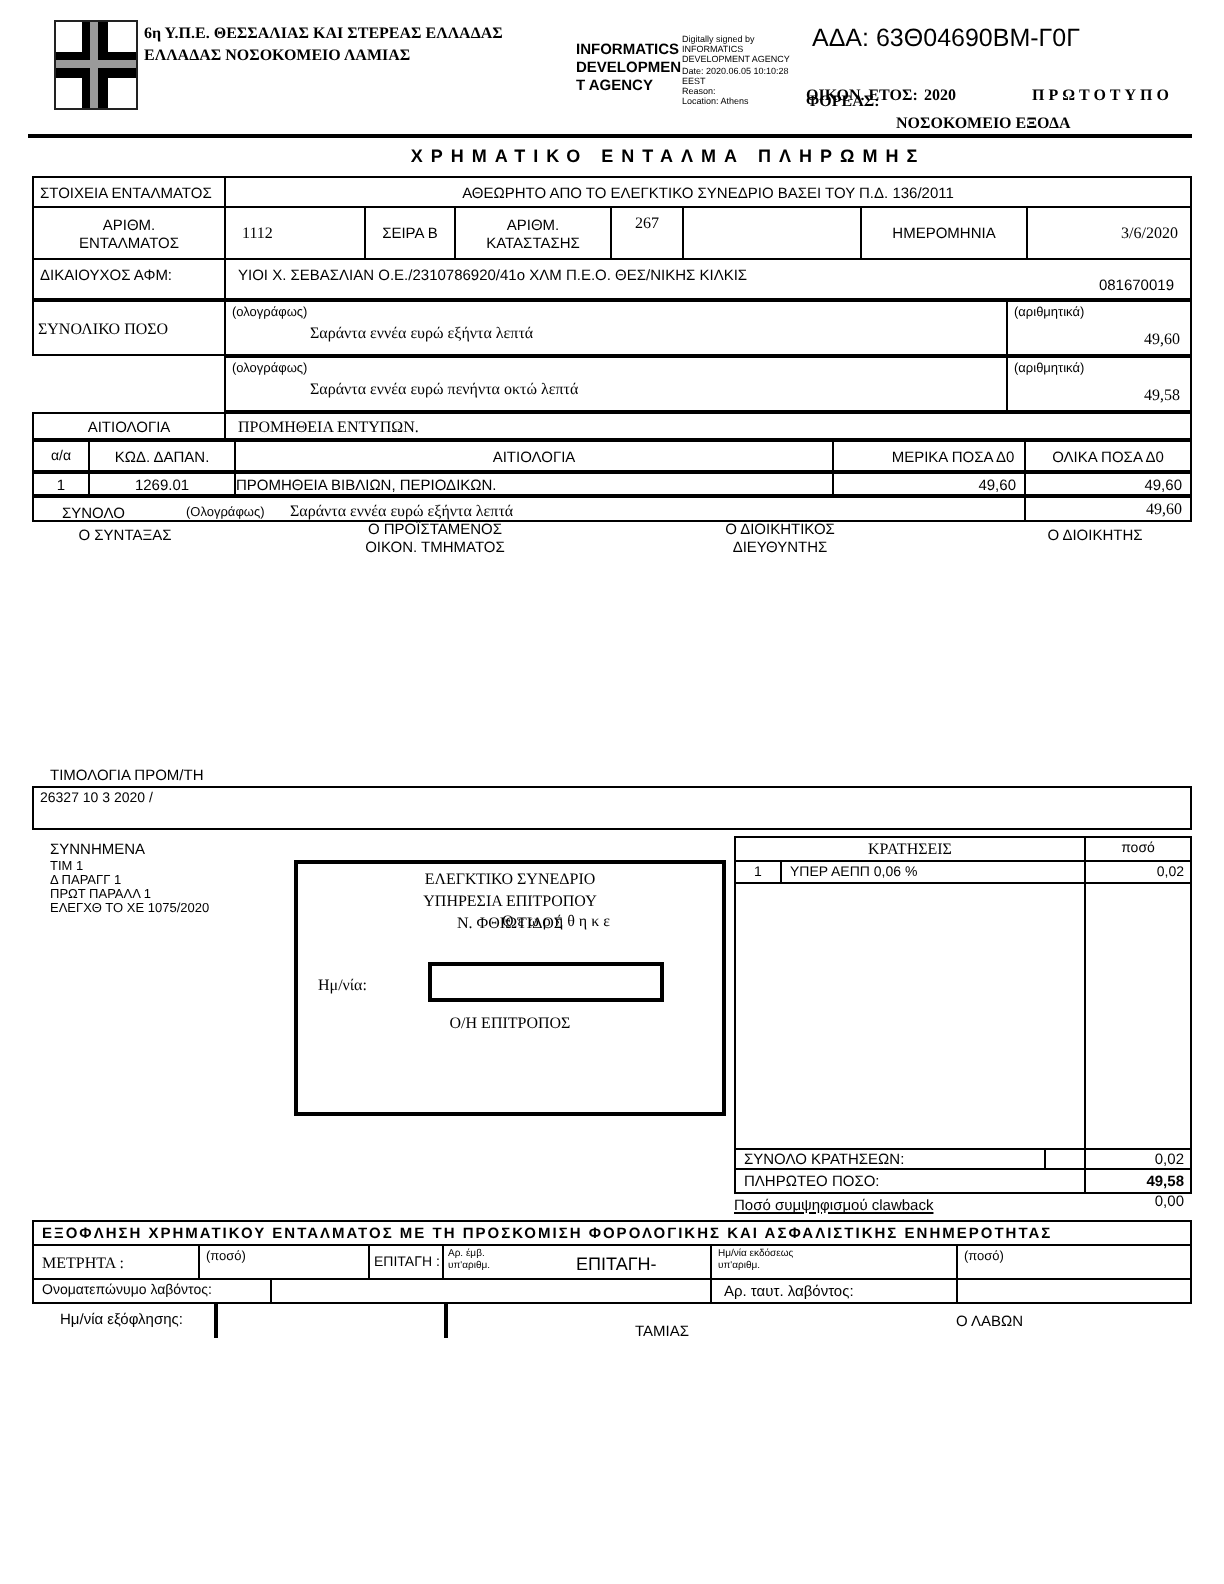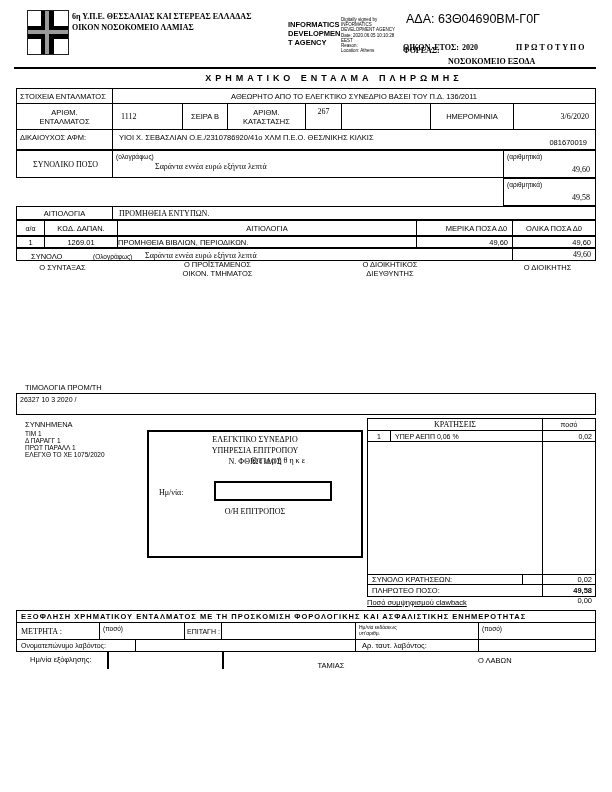--- a/index.html
+++ b/index.html
@@ -36,21 +36,21 @@
 
 <div class="page">
 
   <div class="logo">
     <div class="vbar"></div>
       <div class="hbar"></div>
       <div class="vgr"></div>
       <div class="hgr"></div>
   </div>
   <div class="abs t8 b" style="left:72px;top:12px;">6η Υ.Π.Ε. ΘΕΣΣΑΛΙΑΣ ΚΑΙ ΣΤΕΡΕΑΣ ΕΛΛΑΔΑΣ</div>
-  <div class="abs t8 b" style="left:72px;top:23px;">ΟΙΚΟΝ ΝΟΣΟΚΟΜΕΙΟ ΛΑΜΙΑΣ</div>
+  <div class="abs t8 b" style="left:72px;top:23px;">ΕΛΛΑΔΑΣ ΝΟΣΟΚΟΜΕΙΟ ΛΑΜΙΑΣ</div>
   <div class="abs t75 b pre" style="left:288px;top:20px;line-height:9px;">INFORMATICS
 DEVELOPMEN
 T AGENCY</div>
   <div class="abs t45 pre" style="left:341px;top:17px;width:70px;">Digitally signed by
 INFORMATICS
 DEVELOPMENT AGENCY
 Date: 2020.06.05 10:10:28
 EEST
 Reason:
 Location: Athens</div>
@@ -76,30 +76,34 @@
   <div class="cell" style="left:341px;top:103px;width:90px;height:27px;"></div>
   <div class="cell c t75" style="left:430px;top:103px;width:84px;height:27px;">ΗΜΕΡΟΜΗΝΙΑ</div>
   <div class="cell r t8" style="left:513px;top:103px;width:83px;height:27px;padding-right:6px;">3/6/2020</div>
 
   <div class="cell t75" style="left:16px;top:129px;width:97px;height:21px;padding:3px 0 0 3px;">ΔΙΚΑΙΟΥΧΟΣ ΑΦΜ:</div>
   <div class="cell" style="left:112px;top:129px;width:484px;height:21px;">
     <span class="abs t75" style="left:6px;top:3px;">ΥΙΟΙ Χ. ΣΕΒΑΣΛΙΑΝ Ο.Ε./2310786920/41ο ΧΛΜ Π.Ε.Ο. ΘΕΣ/ΝΙΚΗΣ ΚΙΛΚΙΣ</span>
     <span class="abs t75" style="right:8px;bottom:2px;">081670019</span>
   </div>
 
-  <div class="cell l t8" style="left:16px;top:150px;width:97px;height:28px;padding-left:16px;">ΣΥΝΟΛΙΚΟ ΠΟΣΟ</div>
+  <div class="cell l t8" style="left:16px;top:150px;width:97px;height:28px;padding-left:2px;">ΣΥΝΟΛΙΚΟ ΠΟΣΟ</div>
   <div class="cell" style="left:112px;top:150px;width:392px;height:28px;">
     <span class="abs t65" style="left:3px;top:2px;">(ολογράφως)</span>
     <span class="abs t8" style="left:42px;top:11px;">Σαράντα εννέα ευρώ εξήντα λεπτά</span>
   </div>
   <div class="cell" style="left:503px;top:150px;width:93px;height:28px;">
     <span class="abs t65" style="left:3px;top:2px;">(αριθμητικά)</span>
     <span class="abs t8" style="right:5px;bottom:3px;">49,60</span>
   </div>
 
+  <div class="cell" style="left:112px;top:178px;width:392px;height:28px;">
+    <span class="abs t65" style="left:3px;top:2px;">(ολογράφως)</span>
+    <span class="abs t8" style="left:42px;top:11px;">Σαράντα εννέα ευρώ πενήντα οκτώ λεπτά</span>
+  </div>
   <div class="cell" style="left:503px;top:178px;width:93px;height:28px;">
     <span class="abs t65" style="left:3px;top:2px;">(αριθμητικά)</span>
     <span class="abs t8" style="right:5px;bottom:3px;">49,58</span>
   </div>
 
   <div class="cell c t75" style="left:16px;top:206px;width:97px;height:14px;">ΑΙΤΙΟΛΟΓΙΑ</div>
   <div class="cell l t8" style="left:112px;top:206px;width:484px;height:14px;padding-left:6px;">ΠΡΟΜΗΘΕΙΑ ΕΝΤΥΠΩΝ.</div>
 
   <div class="cell c t7" style="left:16px;top:220px;width:29px;height:16px;">α/α</div>
   <div class="cell c t75" style="left:44px;top:220px;width:74px;height:16px;">ΚΩΔ. ΔΑΠΑΝ.</div>
@@ -166,20 +170,25 @@
   <div class="abs t75" style="left:367px;top:598px;text-decoration:underline;">Ποσό συμψηφισμού clawback</div>
   <div class="abs t75 r" style="left:540px;top:596px;width:52px;">0,00</div>
 
   <div class="cell l t75 b ls1" style="left:16px;top:610px;width:580px;height:13px;padding-left:4px;">ΕΞΟΦΛΗΣΗ ΧΡΗΜΑΤΙΚΟΥ ΕΝΤΑΛΜΑΤΟΣ ΜΕ ΤΗ ΠΡΟΣΚΟΜΙΣΗ ΦΟΡΟΛΟΓΙΚΗΣ ΚΑΙ ΑΣΦΑΛΙΣΤΙΚΗΣ ΕΝΗΜΕΡΟΤΗΤΑΣ</div>
 
   <div class="cell l t8" style="left:16px;top:622px;width:84px;height:18px;padding-left:4px;">ΜΕΤΡΗΤΑ :</div>
   <div class="cell" style="left:99px;top:622px;width:86px;height:18px;">
     <span class="abs t65" style="left:3px;top:2px;">(ποσό)</span>
   </div>
   <div class="cell l t7" style="left:184px;top:622px;width:38px;height:18px;padding-left:2px;">ΕΠΙΤΑΓΗ :</div>
+  <div class="cell" style="left:221px;top:622px;width:135px;height:18px;">
+    <span class="abs t5 pre" style="left:2px;top:2px;">Αρ. έμβ.
+υπ'αριθμ.</span>
+    <span class="abs t9" style="left:38px;top:4px;">ΕΠΙΤΑΓΗ-</span>
+  </div>
   <div class="cell" style="left:355px;top:622px;width:124px;height:18px;">
     <span class="abs t5 pre" style="left:3px;top:2px;">Ημ/νία εκδόσεως
 υπ'αριθμ.</span>
   </div>
   <div class="cell" style="left:478px;top:622px;width:118px;height:18px;">
     <span class="abs t65" style="left:3px;top:2px;">(ποσό)</span>
   </div>
 
   <div class="cell l t7" style="left:16px;top:639px;width:120px;height:13px;padding-left:4px;">Ονοματεπώνυμο λαβόντος:</div>
   <div class="cell" style="left:135px;top:639px;width:221px;height:13px;"></div>

